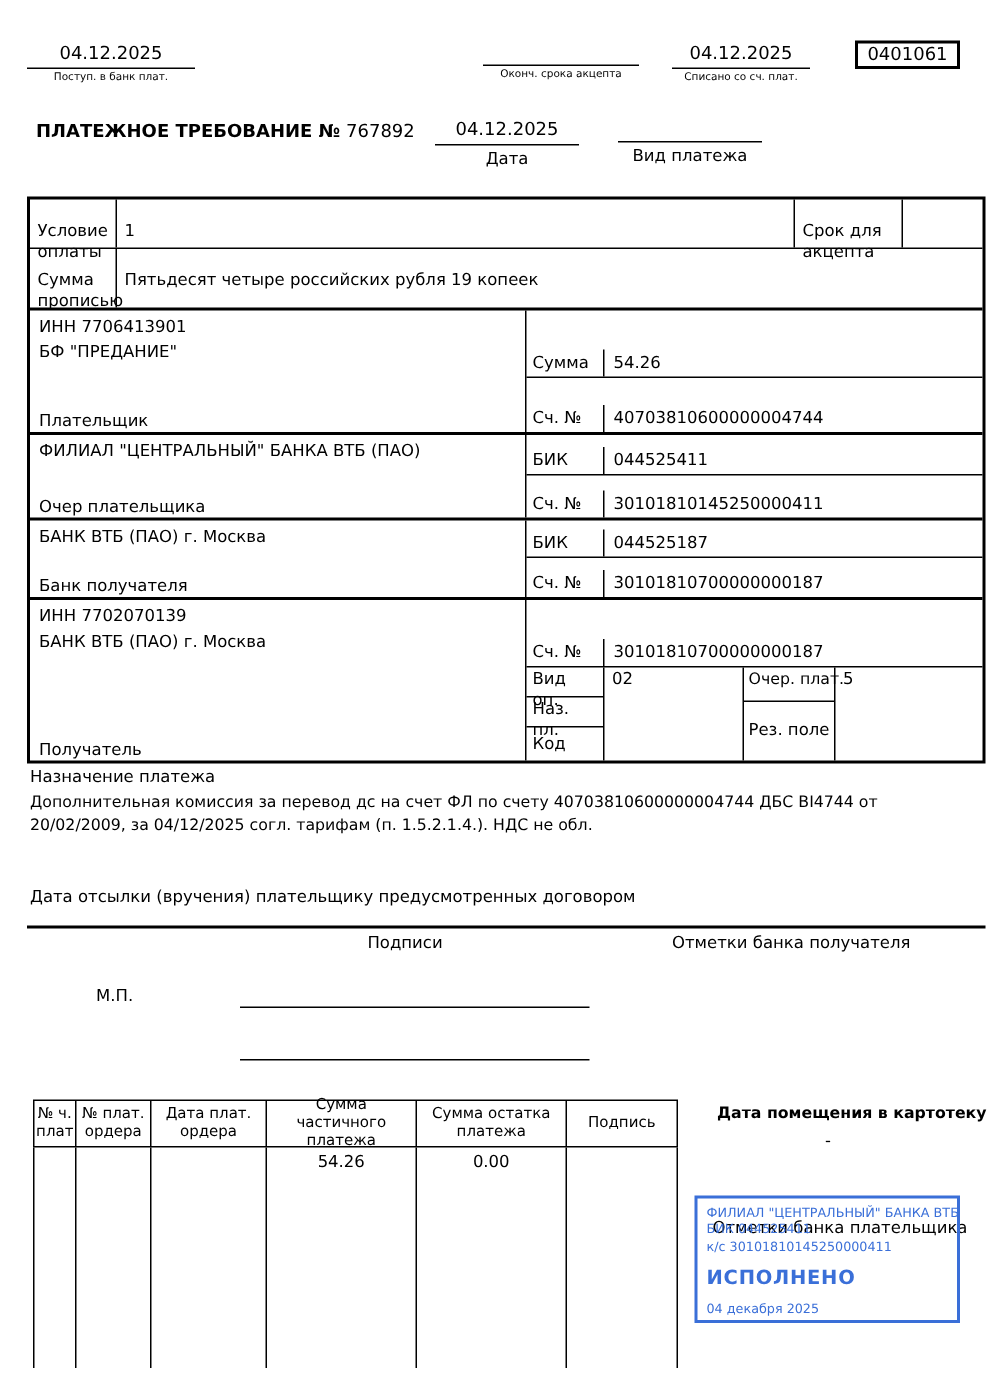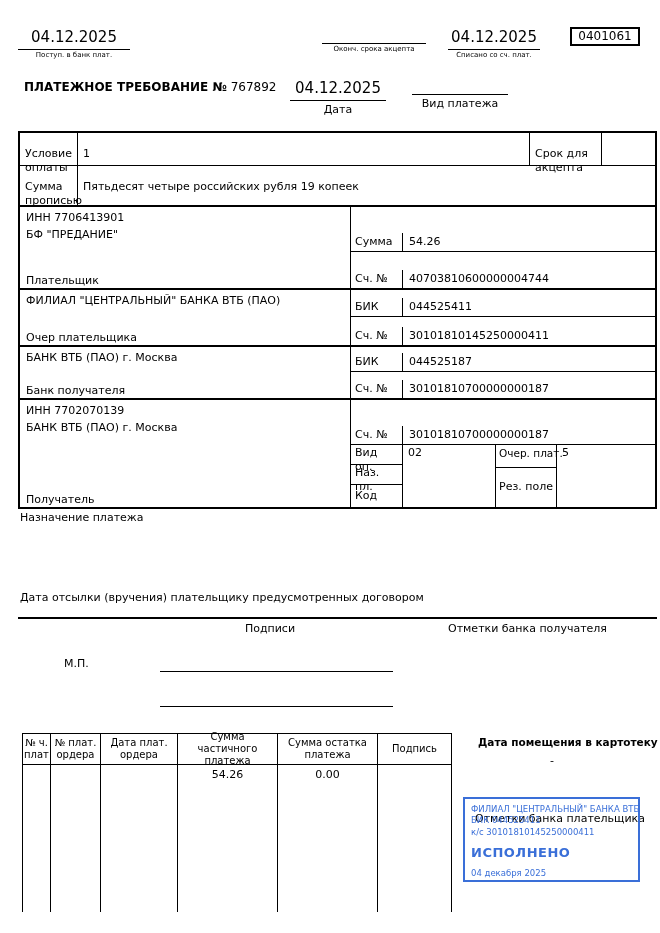--- a/index.html
+++ b/index.html
@@ -6,21 +6,21 @@
   html,body { background:#fff; }
   .page {
     position: relative; width: 660px; height: 933px;
     background: #fff; color: #000;
     font-family: "DejaVu Sans", sans-serif;
     font-size: 11px; line-height: 1.3;
     overflow: hidden;
   }
   
   .field { position: absolute; text-align: center; }
-  .field .fv { font-size: 15px; border-bottom: 1.5px solid #000; min-height: 16px; padding: 0 2px 1px; white-space: nowrap; }
+  .field .fv { font-size: 12px; border-bottom: 1.5px solid #000; min-height: 16px; padding: 0 2px 1px; white-space: nowrap; }
   .field .fl { font-size: 7px; margin-top: 1px; white-space: nowrap; }
   .field.big-label .fl { font-size: 11px; margin-top: 2px; }
   #f-received   { left: 18px;  top: 28px; width: 112px; }
   #f-accept-end { left: 322px; top: 28px; width: 104px; }
   #f-debited    { left: 448px; top: 28px; width: 92px; }
   #form-code { position: absolute; left: 570px; top: 27px; width: 70px; height: 19px;
                border: 2px solid #000; text-align: center; font-size: 12px; line-height: 15px; }
   .title { position: absolute; left: 24px; top: 80px; font-size: 12px; white-space: nowrap; }
   .title .tb { font-weight: bold; }
   #f-date { left: 290px; top: 79px; width: 96px; }
@@ -228,20 +228,21 @@
             <div class="vr1">Очер. плат.</div>
             <div class="vr2">Рез. поле</div>
           </div>
           <div class="vg-v2">5</div>
         </div>
       </div>
     </div>
   </div>
 
   <div class="abs" id="purpose-label">Назначение платежа</div>
+  <div class="abs" id="purpose-text">Дополнительная комиссия за перевод дс на счет ФЛ по счету 40703810600000004744 ДБС BI4744 от 20/02/2009, за 04/12/2025 согл. тарифам (п. 1.5.2.1.4.). НДС не обл.</div>
   <div class="abs" id="send-date">Дата отсылки (вручения) плательщику предусмотренных договором</div>
 
   <div class="abs" id="hr2"></div>
   <div class="abs" id="signatures-label">Подписи</div>
   <div class="abs" id="rb-marks">Отметки банка получателя</div>
   <div class="abs" id="mp">М.П.</div>
   <div class="sig-line" id="sig1"></div>
   <div class="sig-line" id="sig2"></div>
 
   <div class="pt-table">

